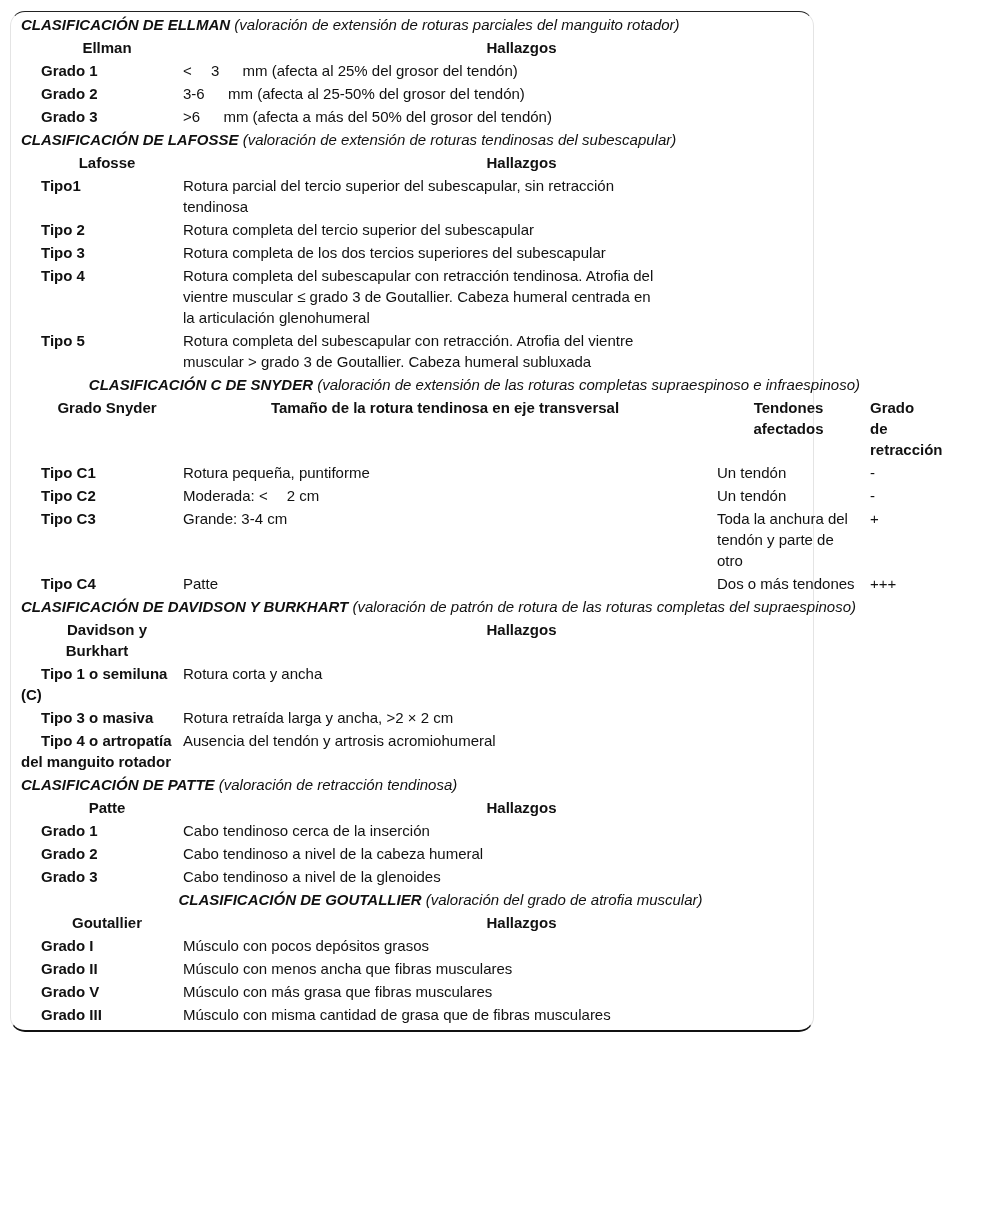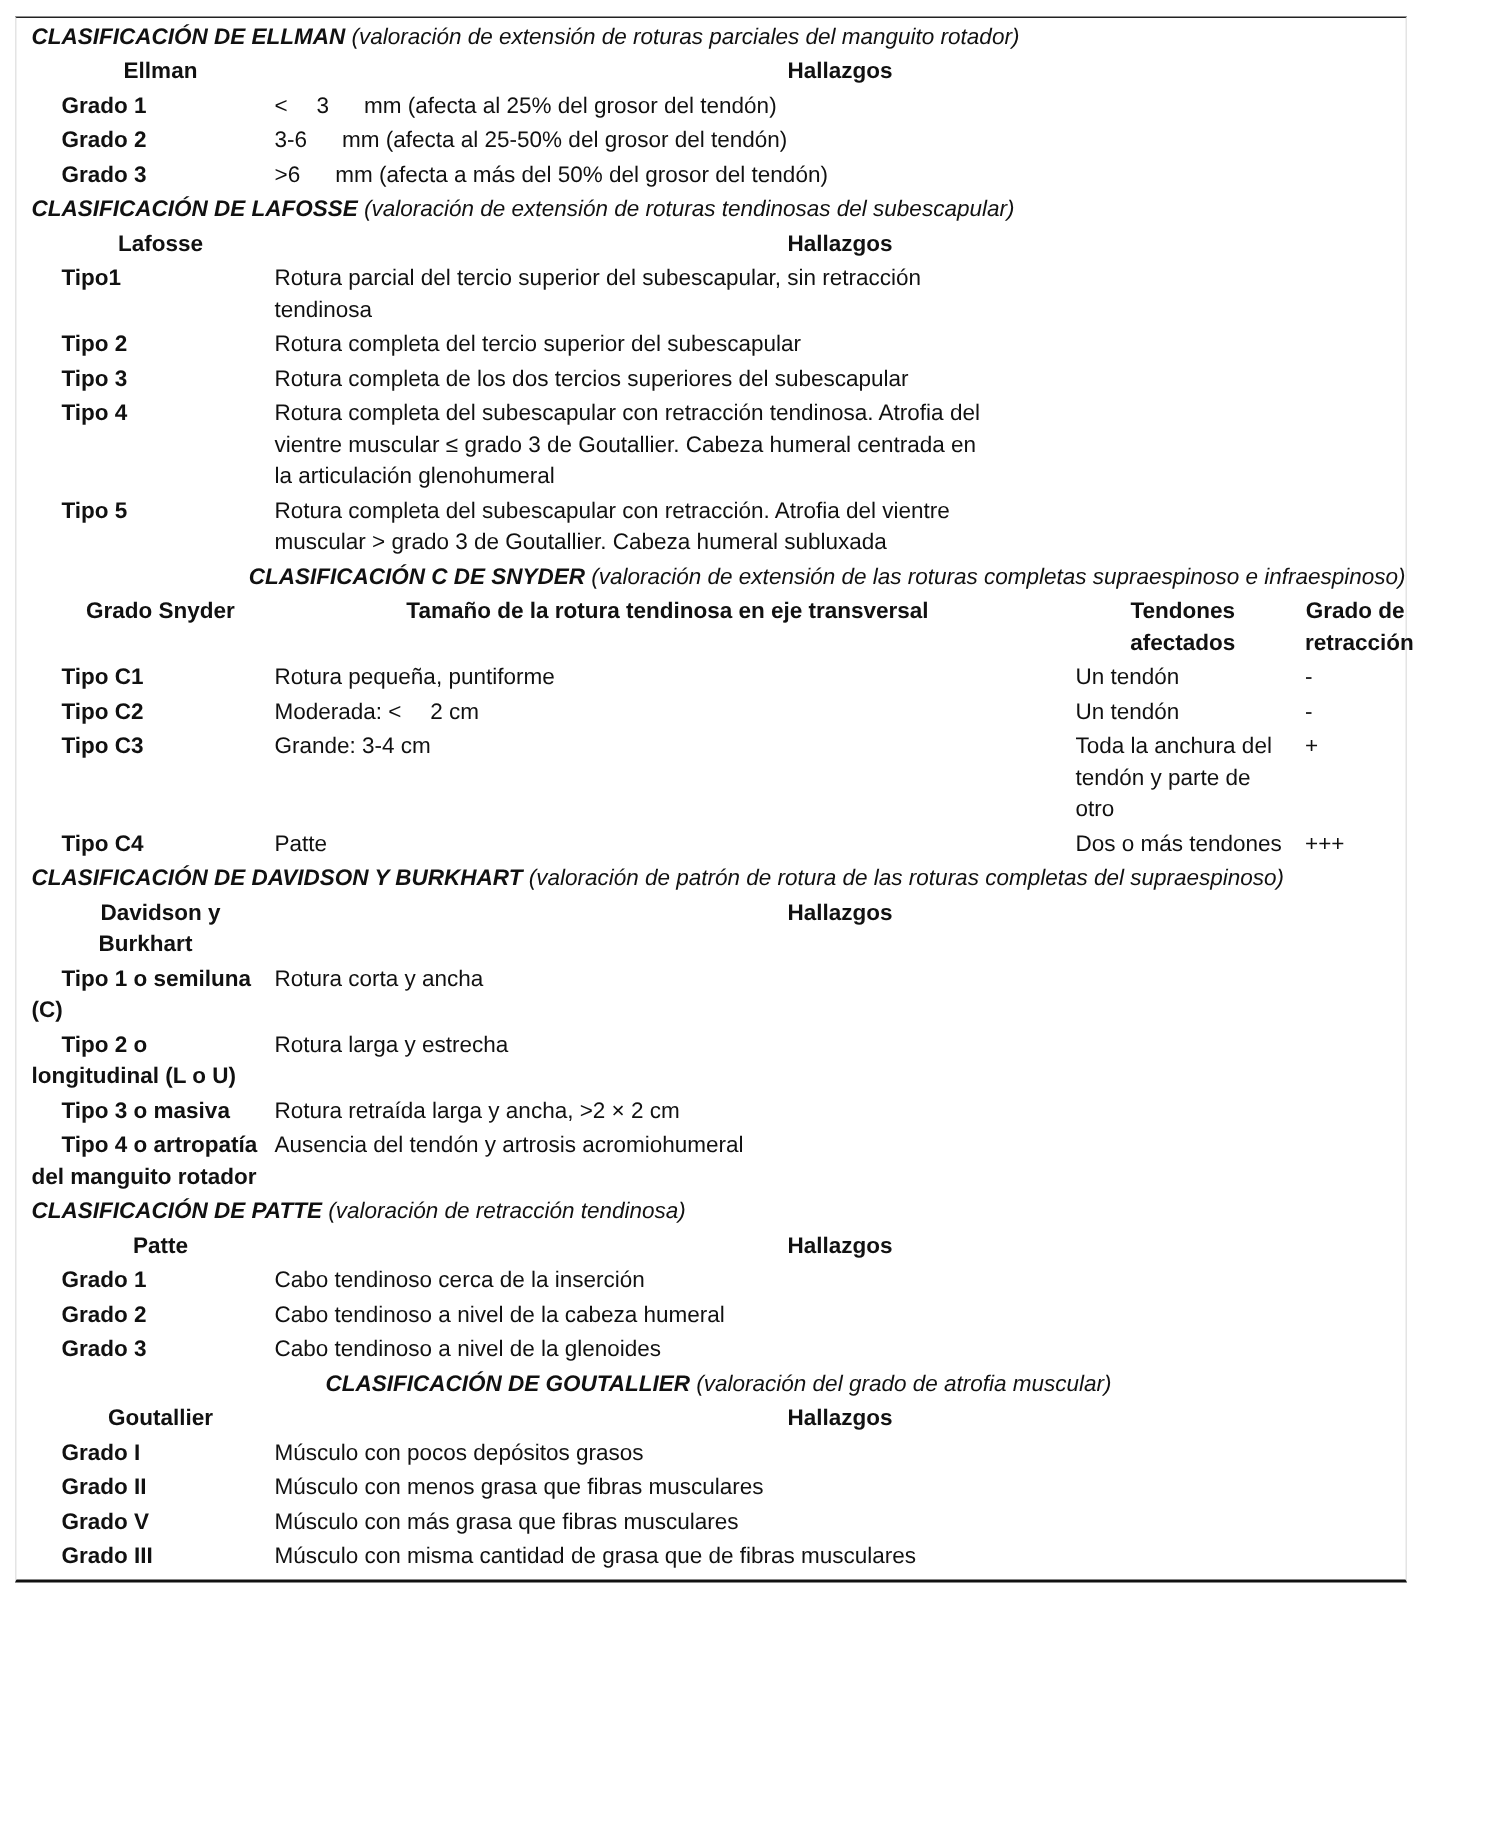--- a/index.html
+++ b/index.html
@@ -1,21 +1,21 @@
 <!DOCTYPE html>
 <html><head>
 <meta charset="utf-8">
 <style>
   html, body { margin: 0; padding: 0; background: #ffffff; }
   body { width: 992px; height: 1222px; position: relative; font-family: "Liberation Sans", sans-serif; color: #111; font-size: 15px; }
   .frame {
-    position: absolute; left: 10px; top: 11px; width: 928px;
+    position: absolute; left: 10px; top: 11px; width: 804px;
     border-top: 1px solid #222; border-bottom: 2px solid #111;
     border-left: 1px solid #e4e4e4; border-right: 1px solid #e4e4e4;
-    padding: 1px 0 4px 0; box-sizing: border-box;
+    padding: 1px 0 4px 0; box-sizing: border-box; border-radius: 15px;
   }
   table { border-collapse: collapse; width: 100%; table-layout: fixed; }
   col.c1 { width: 162px; }
   col.c2 { width: 534px; }
   col.c3 { width: 153px; }
   col.c4 { width: auto; }
   td { vertical-align: top; padding: 1px 0 1px 10px; line-height: 21px; }
   td.first { padding-left: 10px; text-indent: 20px; font-weight: bold; }
   tr.section td { padding-top: 1px; padding-bottom: 1px; }
   .sec-title { font-weight: bold; font-style: italic; }
@@ -133,24 +133,20 @@
     </tr>
     <tr class="head">
       <td class="first">Davidson y Burkhart</td>
       <td colspan="3">Hallazgos</td>
     </tr>
     <tr>
           <td class="first">Tipo 1 o semiluna (C)</td>
           <td colspan="3">Rotura corta y ancha</td>
         </tr>
     <tr>
-          <td class="first">Tipo 2 o longitudinal (L o U)</td>
-          <td colspan="3">Rotura larga y estrecha</td>
-        </tr>
-    <tr>
           <td class="first">Tipo 3 o masiva</td>
           <td colspan="3">Rotura retraída larga y ancha, ˃2 × 2 cm</td>
         </tr>
     <tr>
           <td class="first">Tipo 4 o artropatía del manguito rotador</td>
           <td colspan="3">Ausencia del tendón y artrosis acromiohumeral</td>
         </tr>
 
     <tr class="section">
       <td colspan="4" style="padding-left:10px;"><span class="sec-title">CLASIFICACIÓN DE PATTE</span> <span class="sec-desc">(valoración de retracción tendinosa)</span></td>
@@ -178,21 +174,21 @@
     <tr class="head">
       <td class="first">Goutallier</td>
       <td colspan="3">Hallazgos</td>
     </tr>
     <tr>
           <td class="first">Grado I</td>
           <td colspan="3">Músculo con pocos depósitos grasos</td>
         </tr>
     <tr>
           <td class="first">Grado II</td>
-          <td colspan="3">Músculo con menos grasa que fibras musculares</td>
+          <td colspan="3">Músculo con menos ancha que fibras musculares</td>
         </tr>
     <tr>
           <td class="first">Grado V</td>
           <td colspan="3">Músculo con más grasa que fibras musculares</td>
         </tr>
     <tr>
           <td class="first">Grado III</td>
           <td colspan="3">Músculo con misma cantidad de grasa que de fibras musculares</td>
         </tr>
   </tbody>

